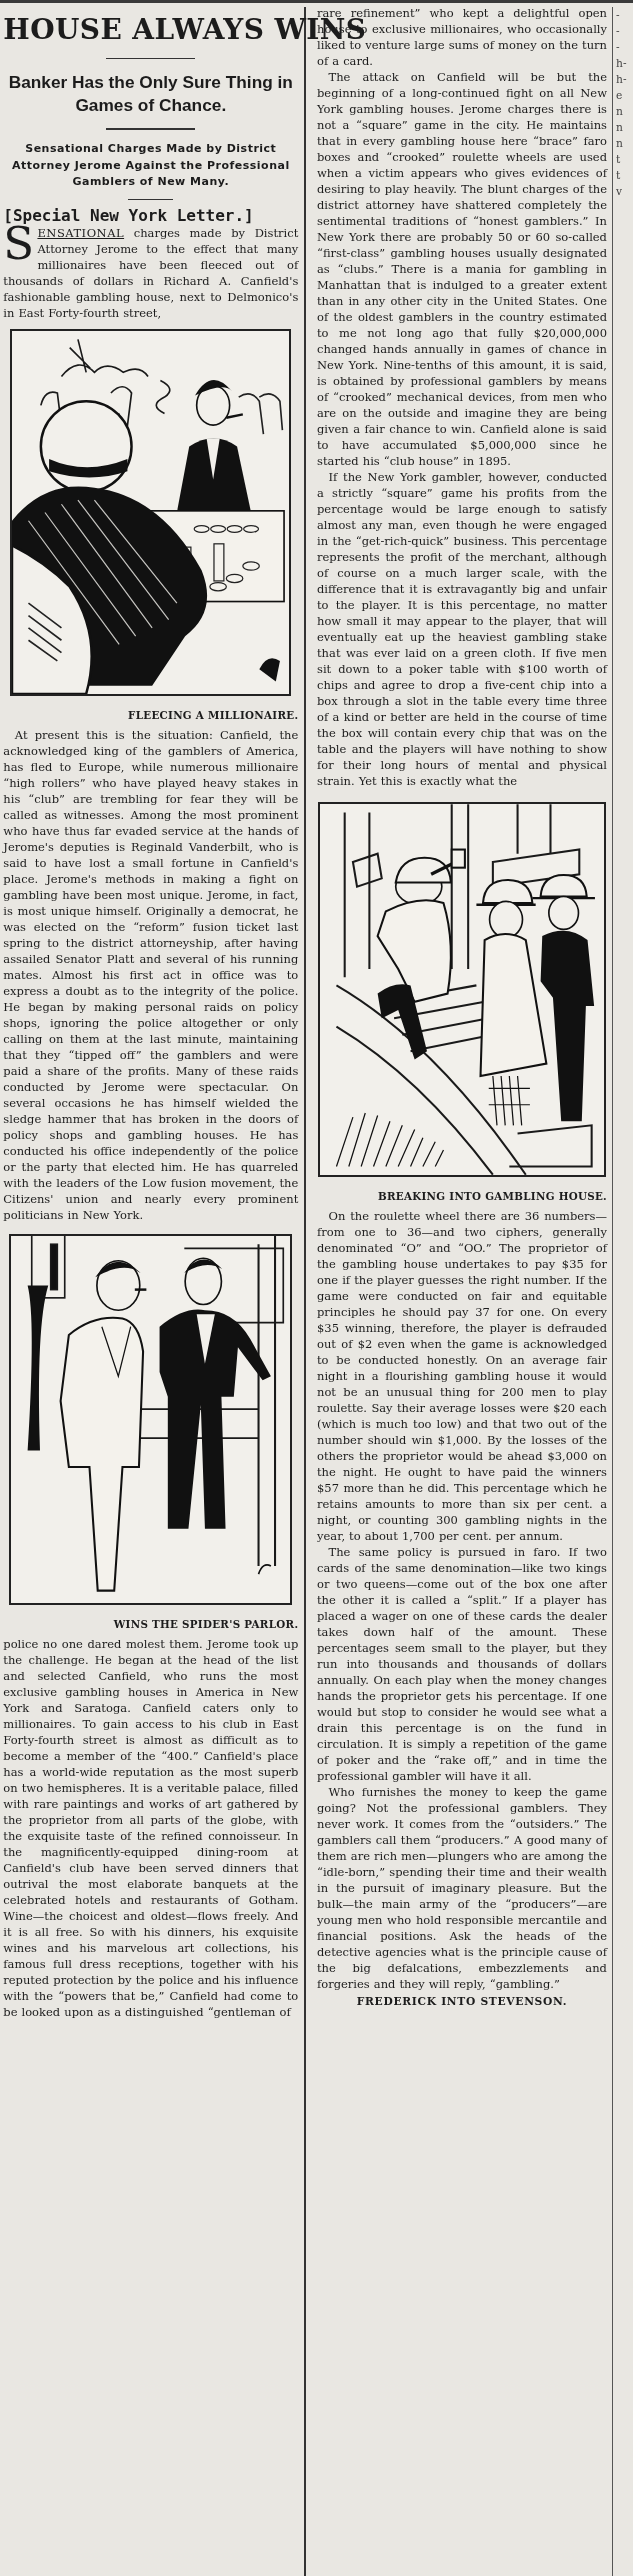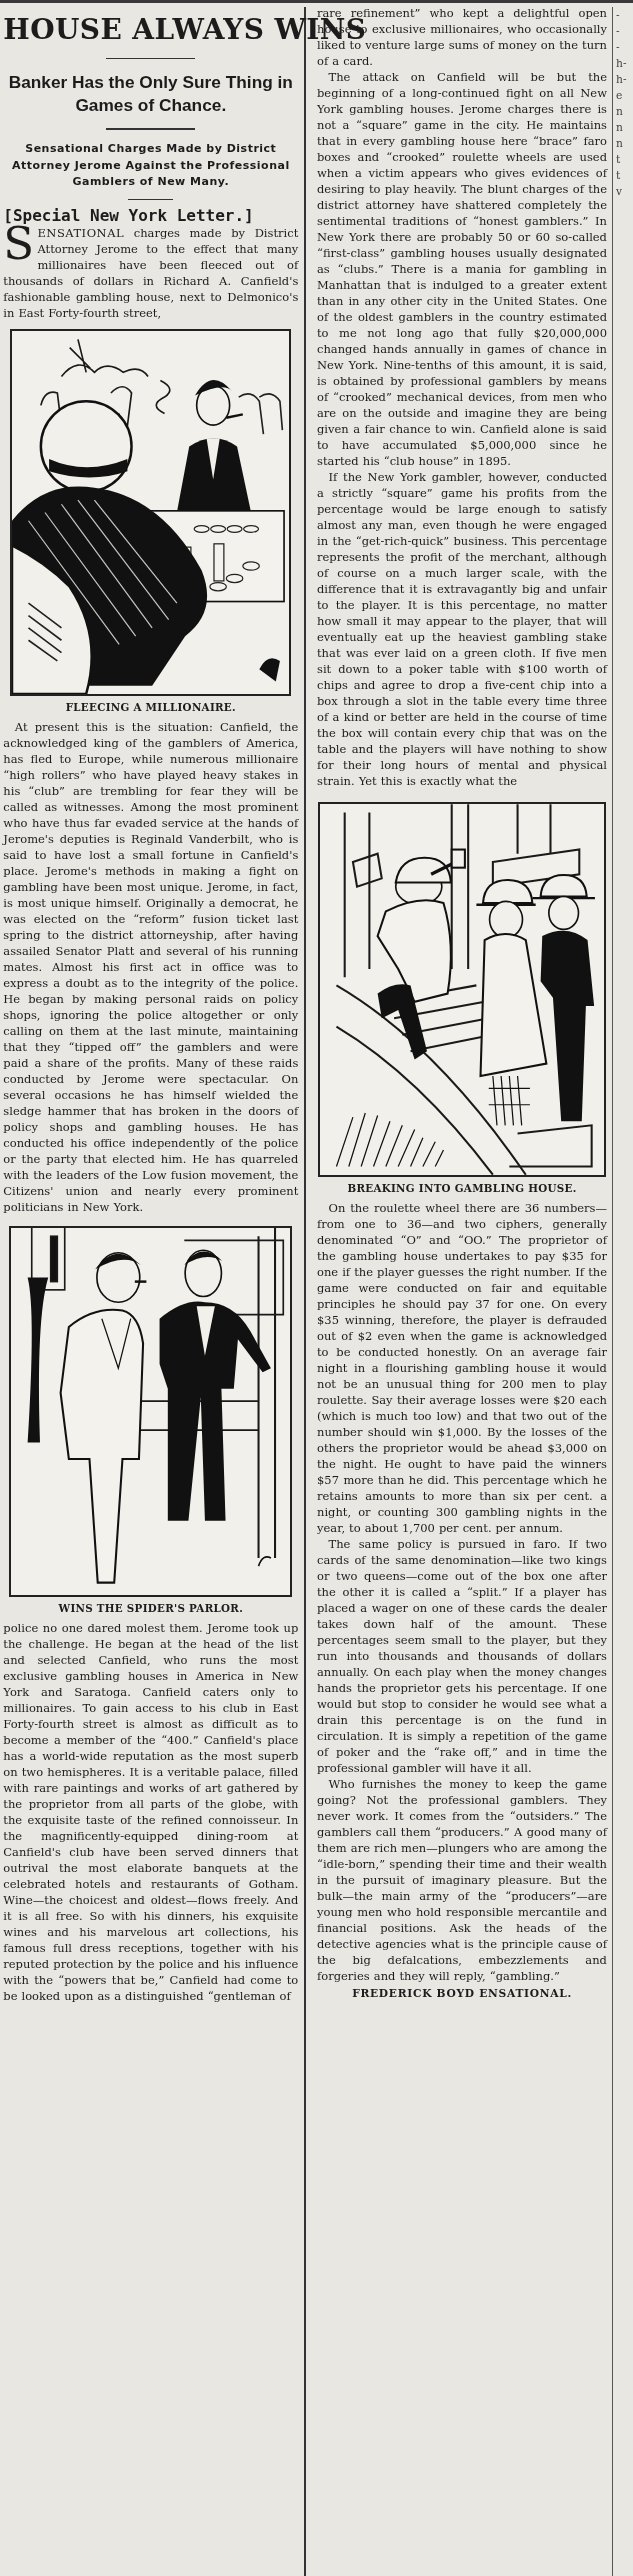--- a/index.html
+++ b/index.html
@@ -31,29 +31,29 @@
   .dateline { font-weight:bold; font-size:16px; text-align:left; margin-top:6.6px; line-height:16.5px; font-family:"DejaVu Sans Mono", monospace; }
 
   .body-text {
     font-family:"DejaVu Serif", serif;
     font-size:11.5px; line-height:16px; text-align:justify;
     margin:0; hyphens:none; word-spacing:0.4px;
   }
   .body-text p { margin:0; text-indent:11.5px; }
   .body-text p.noindent { text-indent:0; }
   .dropcap { float:left; font-size:45px; line-height:36px; font-weight:normal; margin:1.6px 3.3px 0 0; font-family:"DejaVu Serif", serif; }
-  .caps { letter-spacing:0.5px; }
+  .caps { letter-spacing:0.5px;text-decoration:underline; }
 
   .illus {
     border:2.5px solid #222; background:#f2f0eb; position:relative; overflow:hidden;
     margin:8.2px auto 0 auto;
   }
   .caption {
     font-family:"DejaVu Serif", serif; font-weight:bold; font-size:10.3px;
-    text-align:center; letter-spacing:0.3px; margin:5px 0 5px 0; line-height:13px;
+    text-align:right; letter-spacing:0.3px; margin:13px 0 5px 0; line-height:13px;
   }
   .signature {
     font-weight:bold; font-size:10.7px; letter-spacing:0.7px; text-align:center; margin-top:3.3px;
   }
   svg { display:block; }
 </style>
 </head>
 <body>
 
 <div class="topbar"></div>
@@ -200,21 +200,21 @@
         </g>
     </svg>
   </div>
   <div class="caption">BREAKING INTO GAMBLING HOUSE.</div>
 
   <div class="body-text">
     <p>On the roulette wheel there are 36 numbers— from one to 36—and two ciphers, generally denominated “O” and “OO.” The proprietor of the gambling house undertakes to pay $35 for one if the player guesses the right number. If the game were conducted on fair and equitable principles he should pay 37 for one. On every $35 winning, therefore, the player is defrauded out of $2 even when the game is acknowledged to be conducted honestly. On an average fair night in a flourishing gambling house it would not be an unusual thing for 200 men to play roulette. Say their average losses were $20 each (which is much too low) and that two out of the number should win $1,000. By the losses of the others the proprietor would be ahead $3,000 on the night. He ought to have paid the winners $57 more than he did. This percentage which he retains amounts to more than six per cent. a night, or counting 300 gambling nights in the year, to about 1,700 per cent. per annum.</p>
     <p>The same policy is pursued in faro. If two cards of the same denomination—like two kings or two queens—come out of the box one after the other it is called a “split.” If a player has placed a wager on one of these cards the dealer takes down half of the amount. These percentages seem small to the player, but they run into thousands and thousands of dollars annually. On each play when the money changes hands the proprietor gets his percentage. If one would but stop to consider he would see what a drain this percentage is on the fund in circulation. It is simply a repetition of the game of poker and the “rake off,” and in time the professional gambler will have it all.</p>
     <p>Who furnishes the money to keep the game going? Not the professional gamblers. They never work. It comes from the “outsiders.” The gamblers call them “producers.” A good many of them are rich men—plungers who are among the “idle-born,” spending their time and their wealth in the pursuit of imaginary pleasure. But the bulk—the main army of the “producers”—are young men who hold responsible mercantile and financial positions. Ask the heads of the detective agencies what is the principle cause of the big defalcations, embezzlements and forgeries and they will reply, “gambling.”</p>
   </div>
-  <div class="signature">FREDERICK BOYD ENSATIONAL.</div>
+  <div class="signature">FREDERICK INTO STEVENSON.</div>
 </div>
 
 <div class="edge-chars">
   <div>-</div>
   <div>-</div>
   <div>-</div>
   <div>h-</div>
   <div>h-</div>
   <div>e</div>
   <div>n</div>

